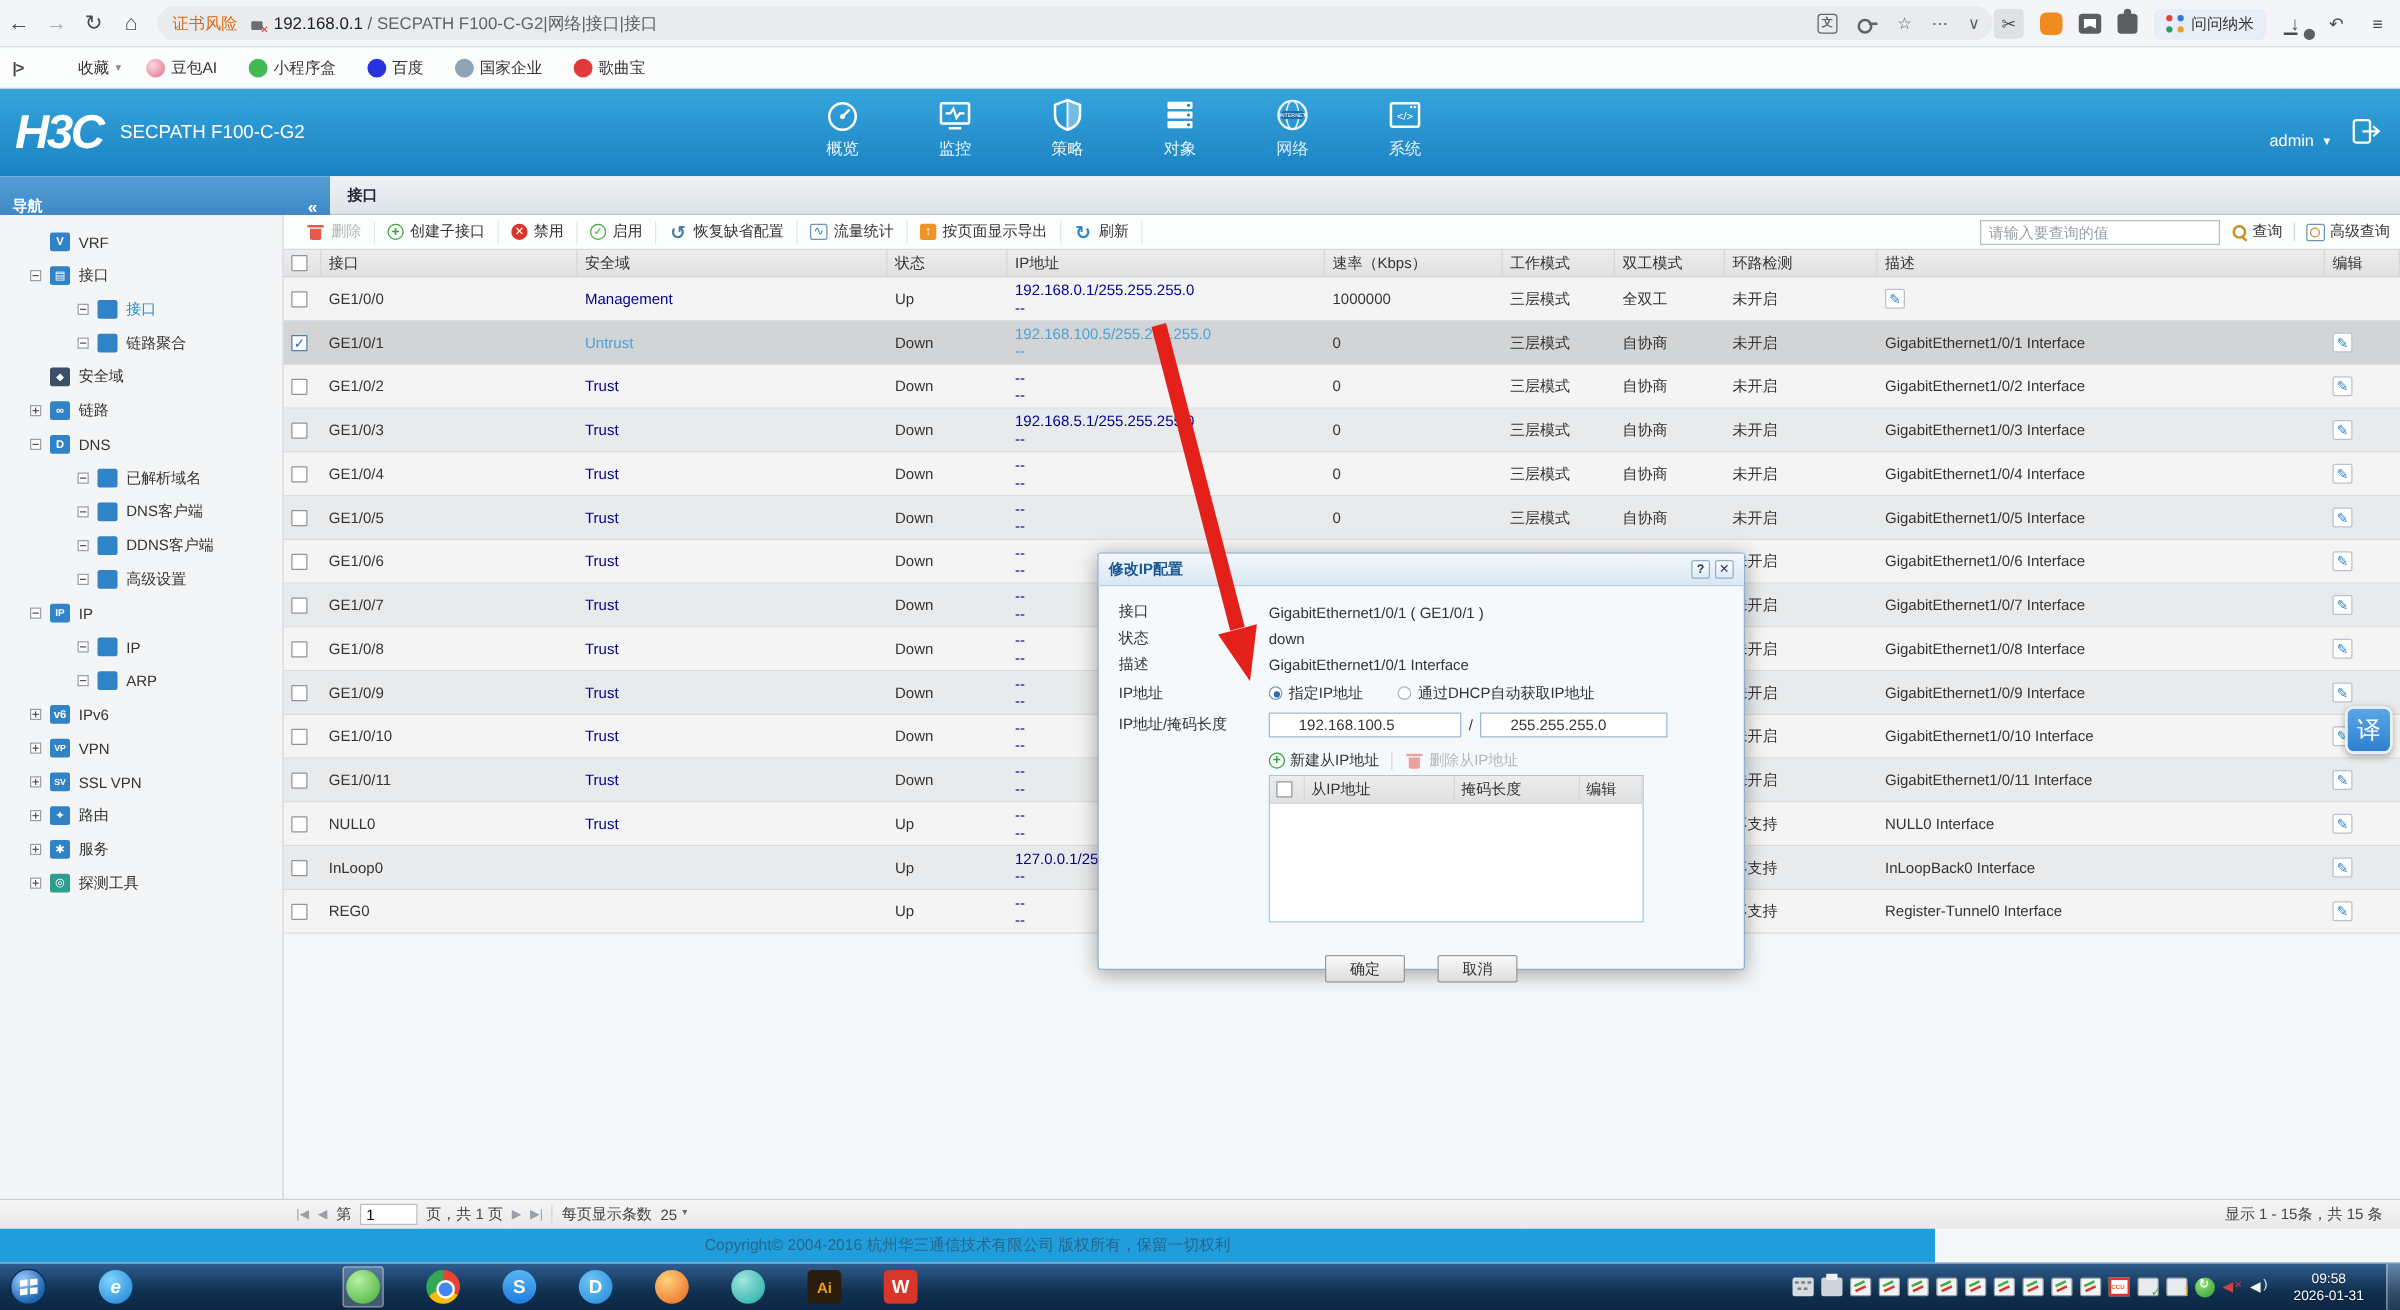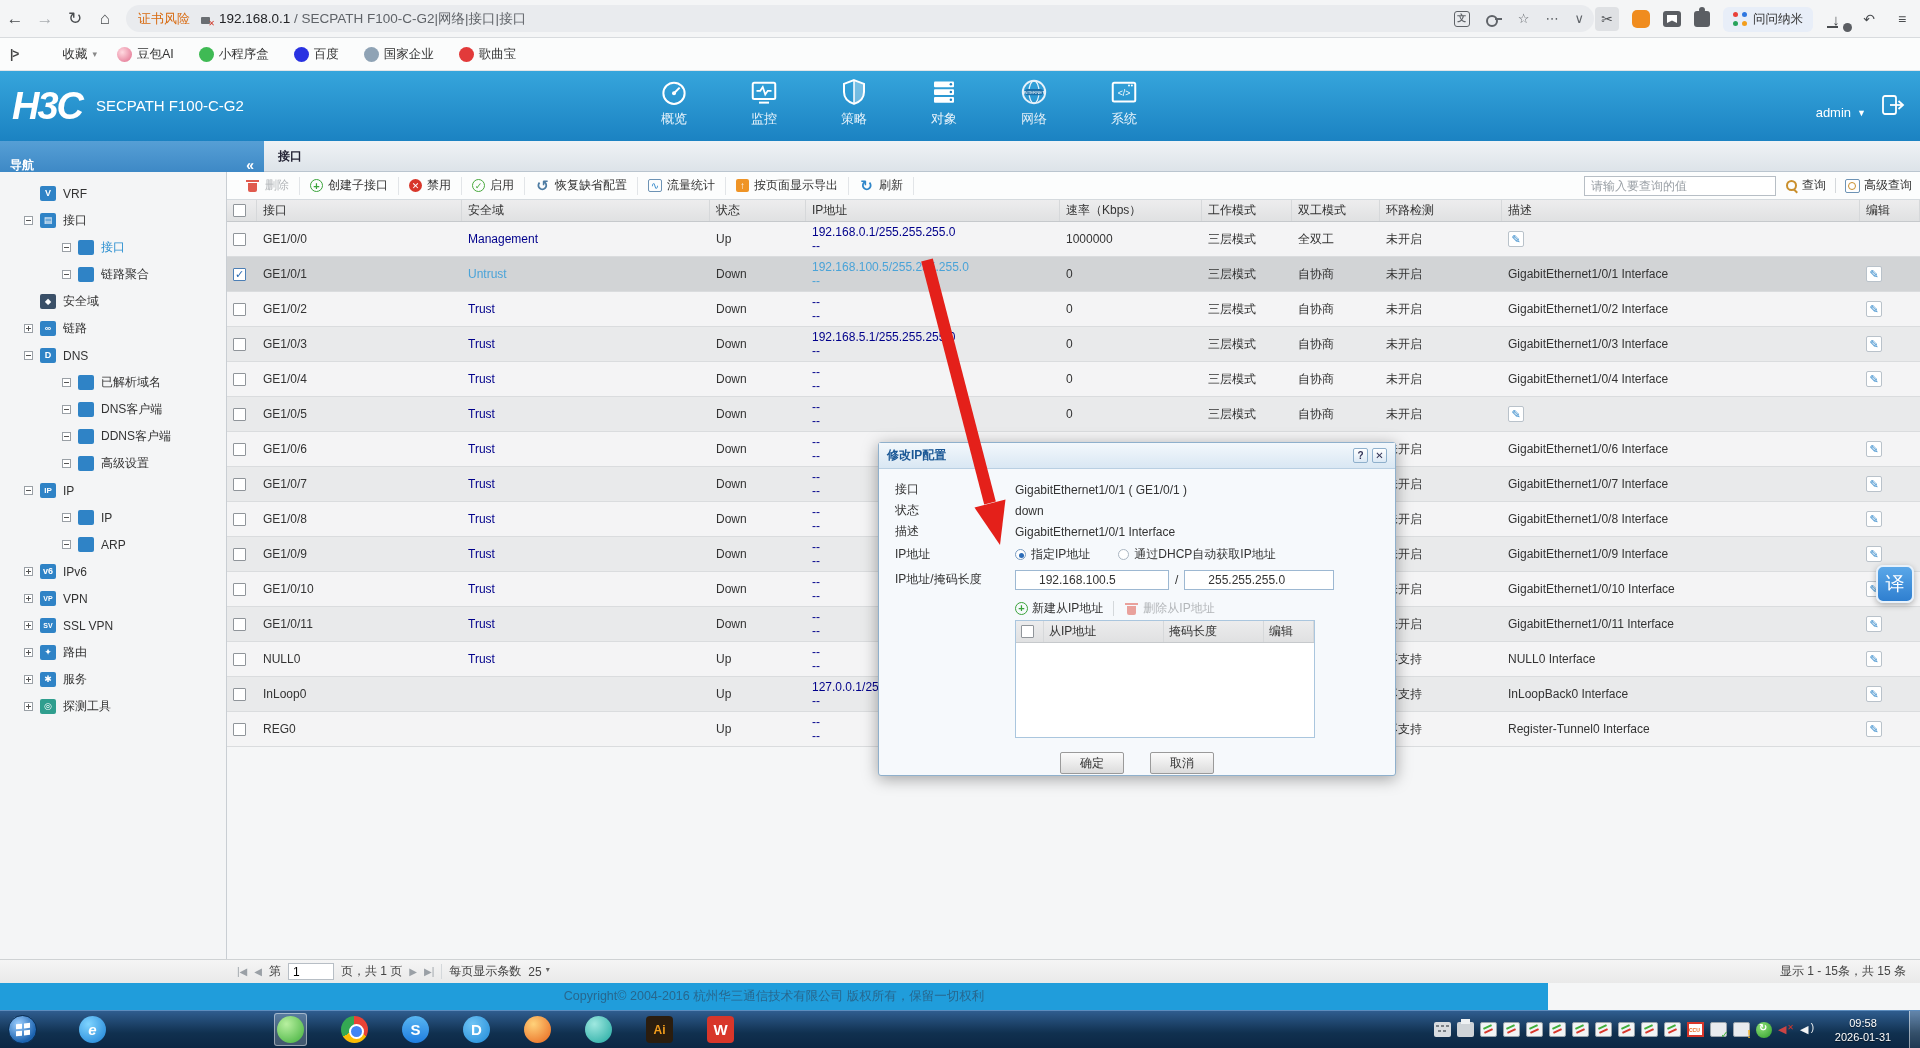--- a/index.html
+++ b/index.html
@@ -149,21 +149,21 @@
 .radio.off{border-color:#aab6c2}
 .rlbl{margin-right:28px;display:flex;align-items:center;cursor:pointer}
 .dlg-ipt{height:20px;border:1px solid #9db8d2;background:#fff;font-size:12px;padding:0 23px;color:#333;font-family:inherit}
 #dlg-sub{margin:6px 0 0 136px;width:300px}
 #sub-tools{display:flex;align-items:center;gap:10px;height:24px;color:#333}
 #sub-tools .add{display:flex;align-items:center;gap:4px;cursor:pointer}
 #sub-tools .del{display:flex;align-items:center;gap:4px;color:#b3b6b9}
 #sub-table{border:1px solid #aac6de;background:#fff;height:118px}
 #sub-head{display:grid;grid-template-columns:28px 120px 100px 50px;height:22px;background:linear-gradient(#ececed,#e0e1e2);border-bottom:1px solid #c6c9cc}
 #sub-head .th{display:flex;align-items:center;padding-left:5px;border-right:1px solid #d6d8da;color:#333}
-#dlg-actions{display:flex;justify-content:center;gap:26px;margin-top:14px}
+#dlg-actions{display:flex;justify-content:center;gap:26px;margin-top:26px}
 .dlg-btn{width:64px;height:22px;background:linear-gradient(#fbfbfb,#dcdcdc);border:1px solid #9a9a9a;border-radius:2px;font-size:12px;color:#333;text-align:center;line-height:20px;cursor:pointer}
 
 #arrow{position:absolute;left:0;top:0;z-index:60;pointer-events:none}
 #trans-float{position:absolute;right:6px;top:565px;width:38px;height:38px;background:linear-gradient(#5aa7e8,#2f7fd0);border:2px solid #e8f1fa;border-radius:7px;color:#fff;font-size:19px;display:flex;align-items:center;justify-content:center;z-index:70;box-shadow:0 2px 6px rgba(0,0,0,.3);cursor:pointer}
 
 #taskbar{position:absolute;left:0;top:1010px;width:1920px;height:38px;background:linear-gradient(#2f5d8f,#10304f 60%,#0c2744);border-top:1px solid #5d8cbd;display:flex;align-items:center;z-index:80}
 #start-orb{width:29px;height:29px;border-radius:50%;margin-left:8px;background:radial-gradient(circle at 35% 30%,#9ed0ff,#1c63b0 70%);border:1px solid #0a2d52;position:relative;cursor:pointer;flex:none}
 #start-orb::before{content:"";position:absolute;left:7px;top:8px;width:6px;height:5px;background:#fff;box-shadow:8px 0 0 #fff,0 7px 0 #fff,8px 7px 0 #fff;transform:skewY(-6deg)}
 .ap{width:27px;height:27px;border-radius:5px;display:flex;align-items:center;justify-content:center;color:#fff;font-weight:bold;font-size:15px;flex:none;cursor:pointer}
 .ap::before{content:""}
@@ -691,20 +691,21 @@
           </div>
           <div class="td">Down</div>
           <div class="td ipcell">
             <a>--</a>
             <a>--</a>
           </div>
           <div class="td">0</div>
           <div class="td">三层模式</div>
           <div class="td">自协商</div>
           <div class="td">未开启</div>
+          <div class="td">GigabitEthernet1/0/5 Interface</div>
           <div class="td">
             <span class="pencil"></span>
           </div>
         </div>
 
         <div class="trow tgrid">
           <div class="td">
             <span class="cb"></span>
           </div>
           <div class="td">GE1/0/6</div>

